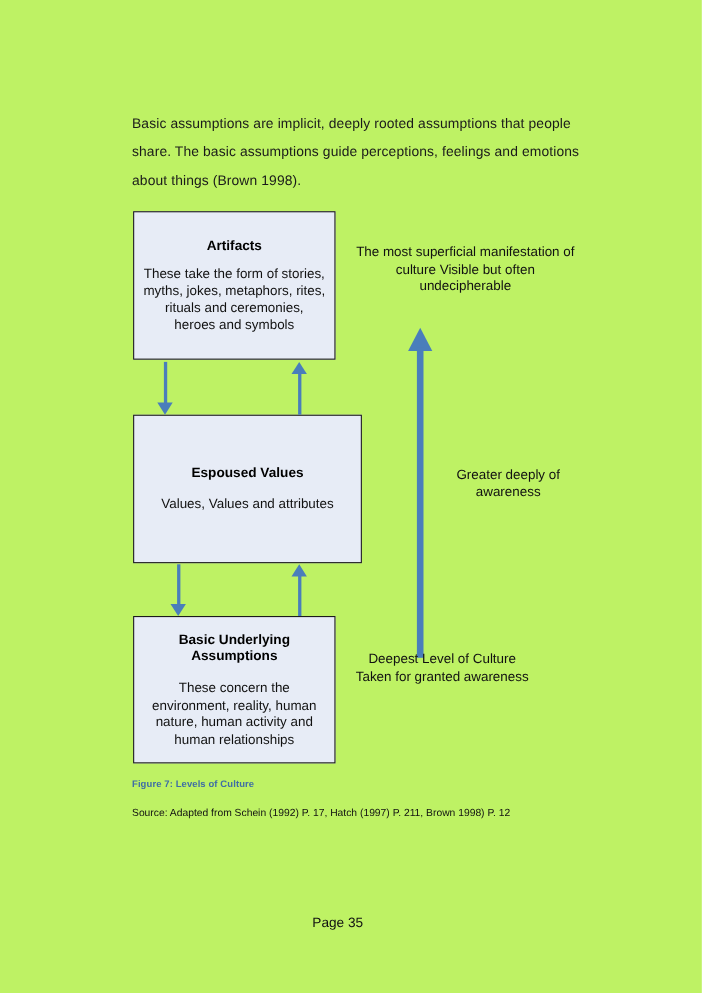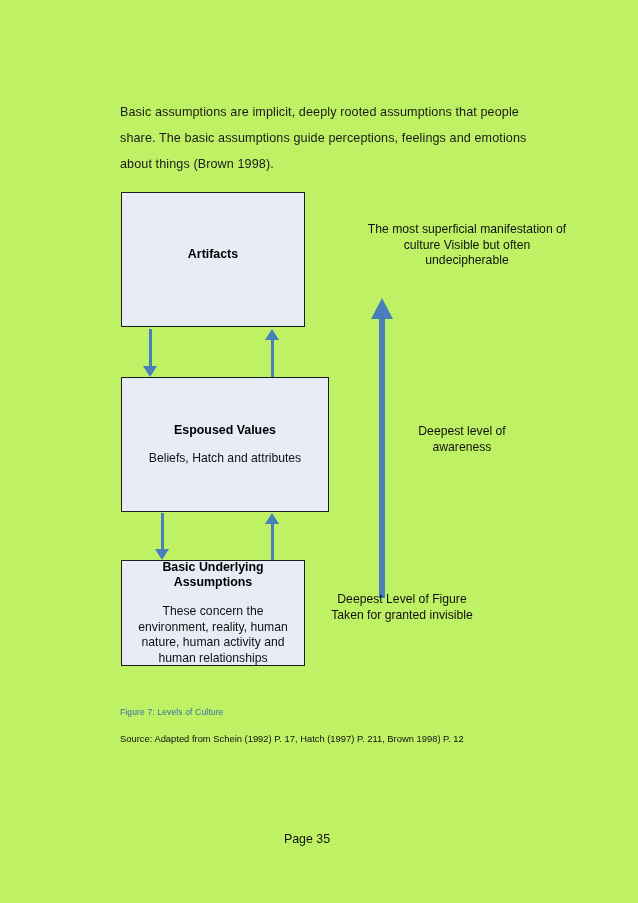--- a/index.html
+++ b/index.html
@@ -67,21 +67,21 @@
     margin-bottom: 12px;
   }
   .lv-body {
     font-size: 12.2px;
     line-height: 15.5px;
     color: #111;
   }
 
   #box-artifacts  { left: 121px; top: 192px; width: 184px; height: 135px; }
   #box-espoused   { left: 121px; top: 377px; width: 208px; height: 135px; }
-  #box-basic      { left: 121px; top: 560px; width: 184px; height: 106px; }
+  #box-basic      { left: 121px; top: 560px; width: 184px; height: 134px; }
 
   #box-artifacts .lv-title { margin-bottom: 11px; }
   #box-espoused  .lv-title { margin-bottom: 13px; }
   #box-basic     .lv-title { margin-bottom: 14px; }
 
   
   .conn {
     position: absolute;
     width: 14px;
   }
@@ -140,34 +140,34 @@
   }
 
   
   .annot {
     position: absolute;
     text-align: center;
     font-size: 12.2px;
     line-height: 15.5px;
     color: #111;
   }
-  #annot-top     { left: 318px; top: 222px; width: 210px; margin-left: 44px; }
+  #annot-top     { left: 318px; top: 222px; width: 210px; }
   #annot-middle  { left: 392px; top: 424px; width: 140px; }
   #annot-bottom  { left: 322px; top: 592px; width: 160px; }
 
   
   .caption-wrap {
     position: absolute;
     left: 120px;
     top: 706px;
     width: 420px;
   }
   .caption-title {
     font-size: 8.6px;
-    font-weight: normal;
+    font-weight: bold;
     color: #3f6ea5;
     line-height: 12px;
     letter-spacing: 0.1px;
   }
   .caption-source {
     font-size: 9.4px;
     color: #111;
     line-height: 13px;
     margin-top: 14px;
   }
@@ -187,25 +187,26 @@
 <body>
 
 <div class="page">
 
   <p class="intro">Basic assumptions are implicit, deeply rooted assumptions that people share. The basic assumptions guide perceptions, feelings and emotions about things (Brown 1998).</p>
 
   <div class="diagram">
 
     <div class="lv-box" id="box-artifacts">
       <div class="lv-title">Artifacts</div>
+      <div class="lv-body">These take the form of stories, myths, jokes, metaphors, rites, rituals and ceremonies, heroes and symbols</div>
     </div>
 
     <div class="lv-box" id="box-espoused">
       <div class="lv-title">Espoused Values</div>
-      <div class="lv-body">Beliefs, Hatch and attributes</div>
+      <div class="lv-body">Values, Values and attributes</div>
     </div>
 
     <div class="lv-box" id="box-basic">
       <div class="lv-title">Basic Underlying Assumptions</div>
       <div class="lv-body">These concern the environment, reality, human nature, human activity and human relationships</div>
     </div>
 
     <div class="conn down" id="conn-a-down">
       <div class="shaft"></div>
       <div class="head"></div>
@@ -223,22 +224,22 @@
       <div class="shaft"></div>
       <div class="head"></div>
     </div>
 
     <div id="big-arrow">
       <div class="head"></div>
       <div class="shaft"></div>
     </div>
 
     <div class="annot" id="annot-top">The most superficial manifestation of culture Visible but often undecipherable</div>
-    <div class="annot" id="annot-middle">Deepest level of awareness</div>
-    <div class="annot" id="annot-bottom">Deepest Level of Figure Taken for granted invisible</div>
+    <div class="annot" id="annot-middle">Greater deeply of awareness</div>
+    <div class="annot" id="annot-bottom">Deepest Level of Culture Taken for granted awareness</div>
 
   </div>
 
   <div class="caption-wrap">
     <div class="caption-title">Figure 7: Levels of Culture</div>
     <div class="caption-source">Source: Adapted from Schein (1992) P. 17, Hatch (1997) P. 211, Brown 1998) P. 12</div>
   </div>
 
   <div class="footer">Page 35</div>
 

